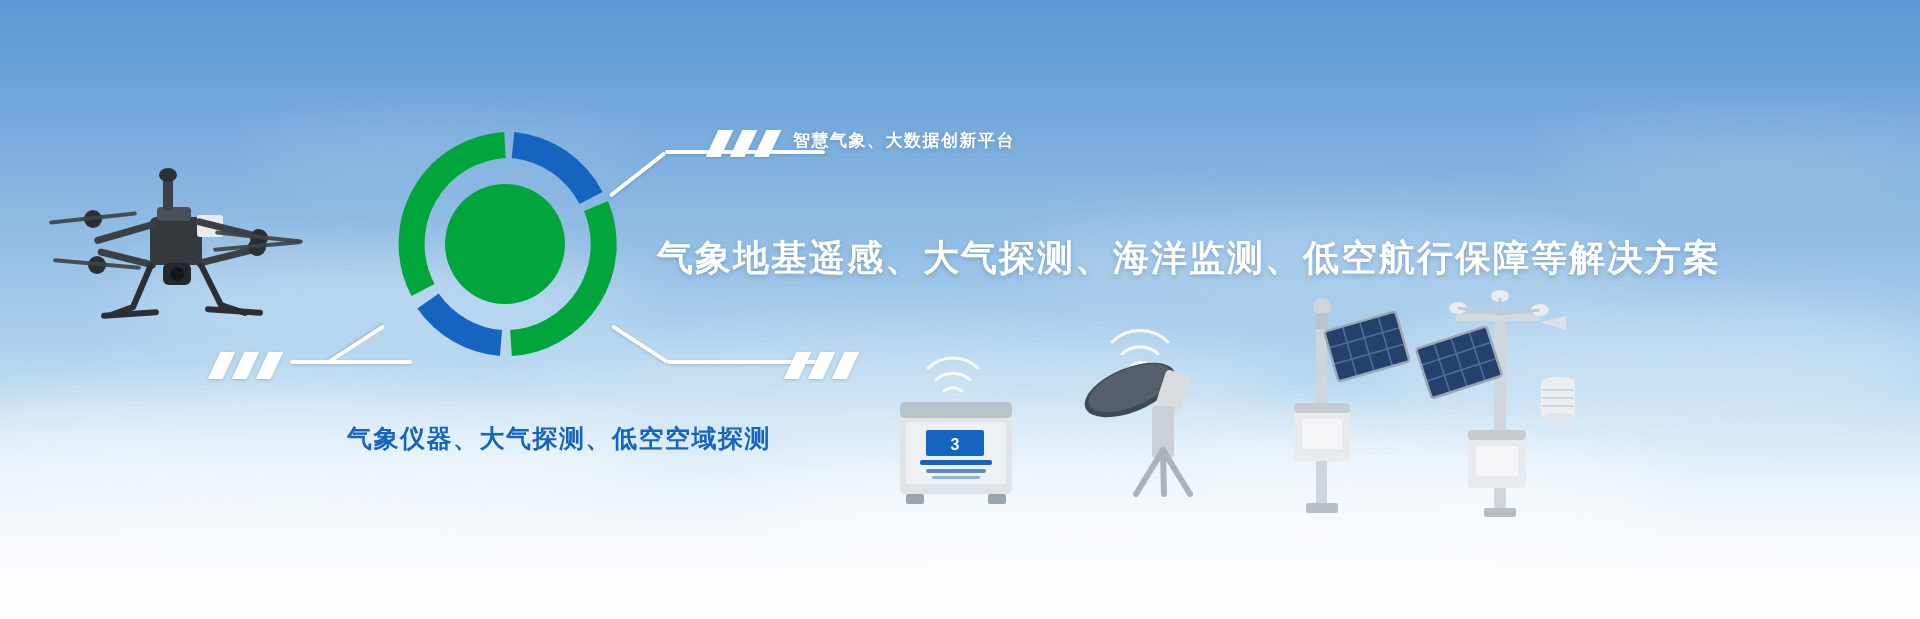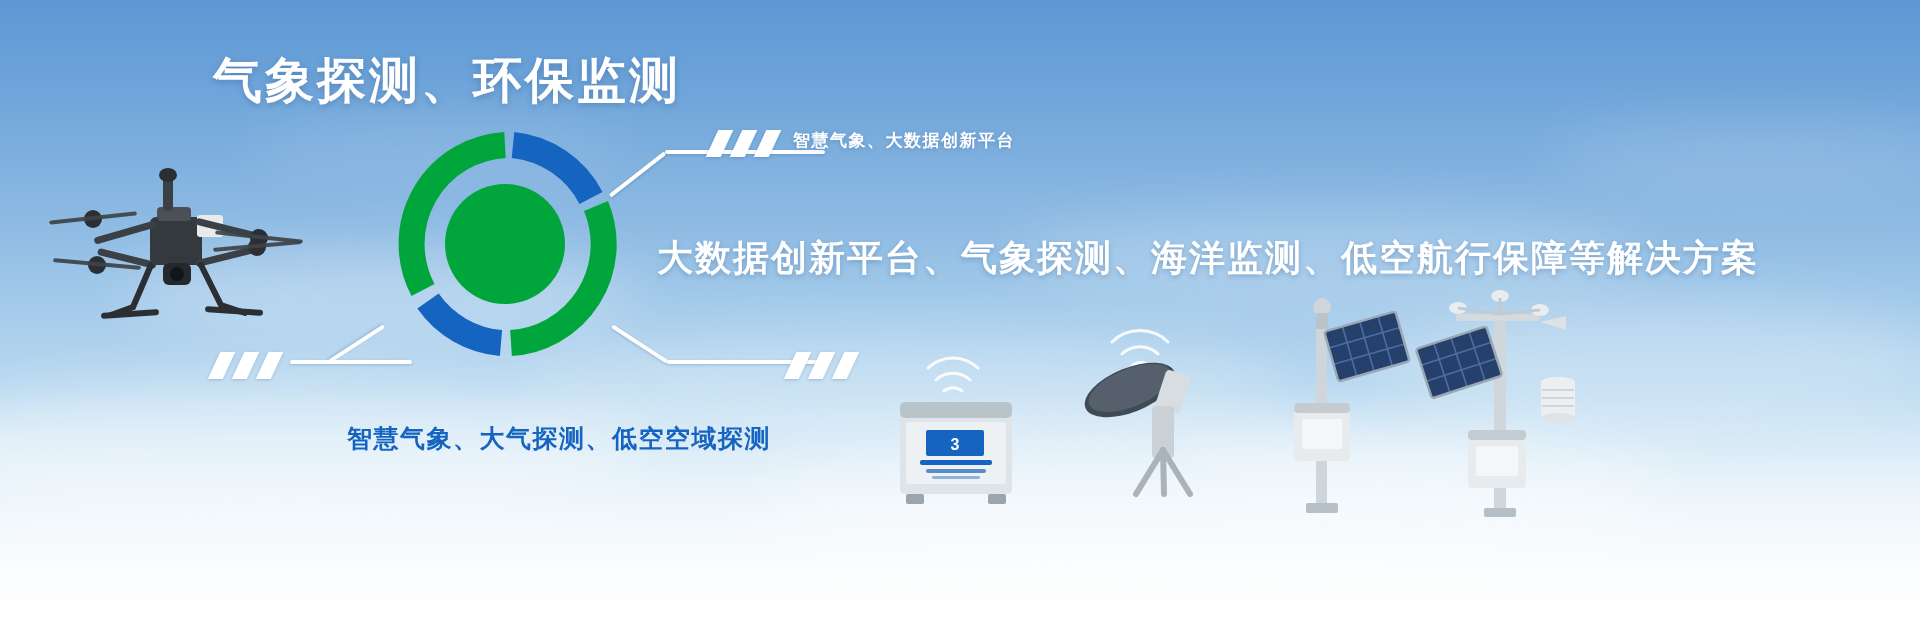--- a/index.html
+++ b/index.html
@@ -188,21 +188,20 @@
   <div class="cloud c2"></div>
   <div class="cloud c3"></div>
   <div class="cloud c4"></div>
   <div class="cloud c5"></div>
   <div class="cloud c6"></div>
   <div class="cloud c7"></div>
   <div class="cloud c8"></div>
   <div class="cloud c9"></div>
   <div class="haze-bottom"></div>
 
-  <div class="headline">气象探测、环保监测</div>
 
   <svg class="drone" viewBox="0 0 260 200">
     <g fill="#2b2f33">
 
       <rect x="105" y="62" width="52" height="48" rx="6" fill="#34393e"></rect>
       <rect x="112" y="52" width="34" height="14" rx="4" fill="#4a5055"></rect>
       <rect x="118" y="22" width="10" height="34" rx="4" fill="#3a4046"></rect>
       <ellipse cx="123" cy="20" rx="9" ry="7" fill="#2b2f33"></ellipse>
 
       <rect x="118" y="108" width="28" height="22" rx="6" fill="#24282c"></rect>
@@ -274,23 +273,23 @@
   <div class="connector conn-bl" style="left:300px; top:324px; width:220px; height:60px;">
     <div class="conn-line seg-diag"></div>
     <div class="conn-line seg-horiz"></div>
   </div>
   <div class="slashes" style="left:214px; top:352px;">
     <span></span>
     <span></span>
     <span></span>
   </div>
 
-  <div class="callout-main">大数据创新平台、气象探测、海洋监测、低空航行保障等解决方案</div>
-
-  <div class="callout-bottom">智慧气象、大气探测、低空空域探测</div>
+  <div class="callout-main">气象地基遥感、大气探测、海洋监测、低空航行保障等解决方案</div>
+
+  <div class="callout-bottom">气象仪器、大气探测、低空空域探测</div>
 
   <svg class="equip" style="left:880px; top:310px; width:180px; height:200px;" viewBox="0 0 180 200">
 
     <g fill="none" stroke="#ffffff" stroke-width="3" opacity="0.9" stroke-linecap="round">
       <path d="M48 58 A 36 36 0 0 1 98 58"></path>
       <path d="M56 70 A 25 25 0 0 1 90 70"></path>
       <path d="M64 81 A 14 14 0 0 1 82 81"></path>
     </g>
 
     <rect x="20" y="92" width="112" height="92" rx="5" fill="#dfe4e8"></rect>

